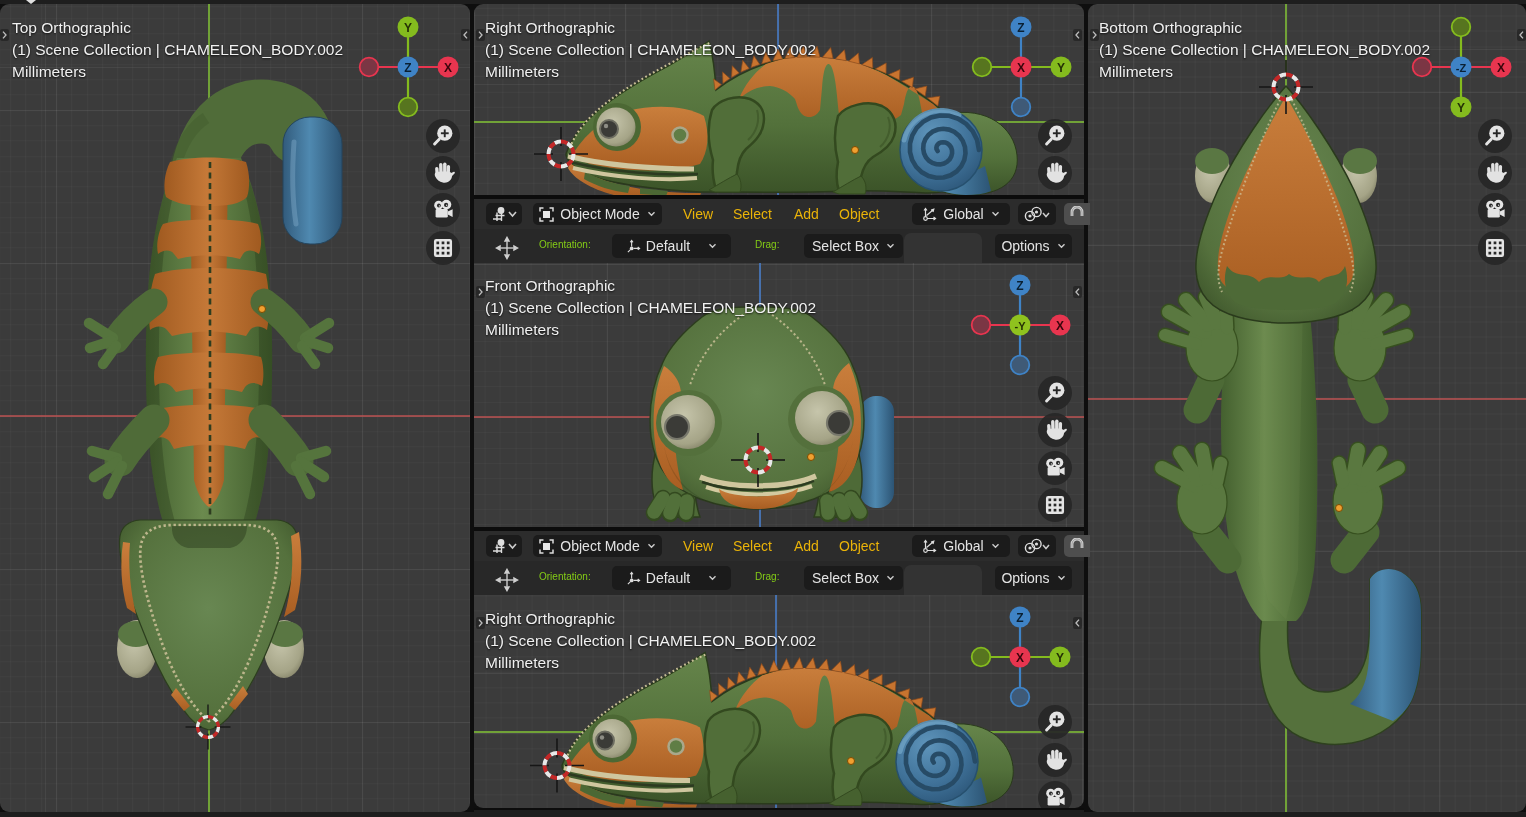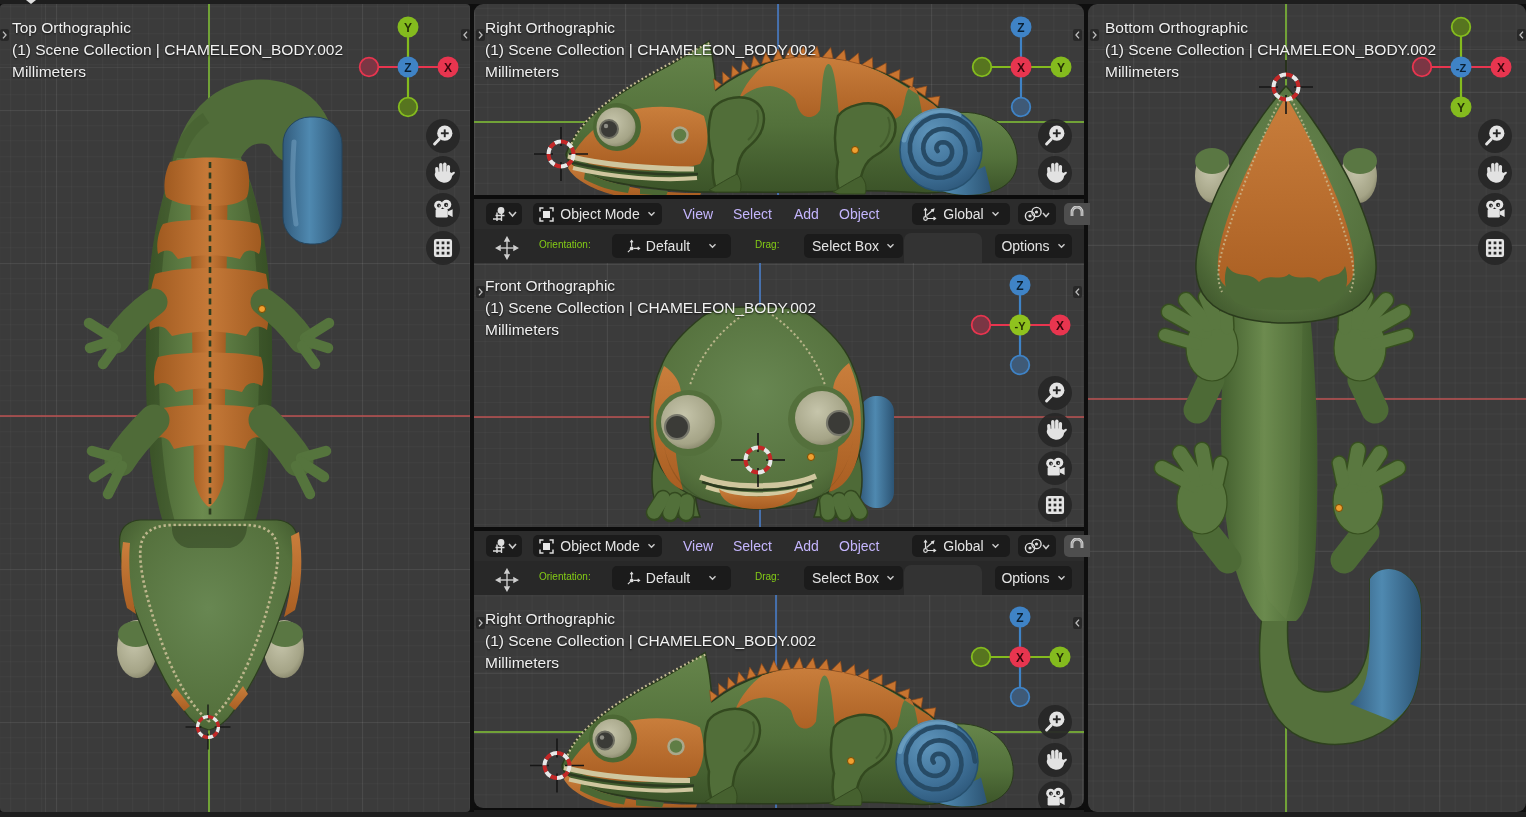--- a/index.html
+++ b/index.html
@@ -10,21 +10,21 @@
 repeating-linear-gradient(to bottom,rgba(255,255,255,.028) 0 1px,transparent 1px 15.3px)}
 .lbl{position:absolute;color:#f1f1f1;font-size:15.5px;line-height:22px;text-shadow:0 1px 2px rgba(0,0,0,.8);white-space:nowrap}
 .axisv,.axish{position:absolute}
 .axisv{width:2px;top:0;bottom:0}
 .axish{height:2px;left:0;right:0}
 .strip{position:absolute;background:#1e1e1e}
 .hdr{position:absolute;left:474px;width:610px;background:#2c2c2c}
 .hdr2{position:absolute;left:474px;width:610px;background:#282828}
 .blkline{position:absolute;left:474px;width:610px;background:#0c0c0c}
 .btn{position:absolute;background:#1b1b1b;border-radius:5px;color:#e4e4e4;font-size:14px;display:flex;align-items:center;justify-content:center}
-.menu{position:absolute;color:#c4b5fd;font-size:14px}
+.menu{position:absolute;color:#eab308;font-size:14px}
 .glbl{position:absolute;color:#84cc16;font-size:10px}
 .chev{display:inline-block;margin-left:7px;width:9px;height:6px}
 svg{display:block}
 .abs{position:absolute}
 </style></head><body>
 
 <svg width="0" height="0" style="position:absolute">
     <defs>
 <linearGradient id="gGreenV" x1="0" y1="0" x2="0" y2="1">
         <stop offset="0" stop-color="#66854b"></stop>
@@ -181,21 +181,21 @@
 <circle cx="680" cy="135" r="7.5" fill="#5f7d45" stroke="#a9a88b" stroke-width="2.5"></circle>
 </g>
 </defs>
   </svg>
 
 <div class="strip" style="left:0;top:0;width:1526px;height:4px"></div>
 <div style="position:absolute;left:26px;top:0;width:0;height:0;border-left:5px solid transparent;border-right:5px solid transparent;border-top:4px solid #e0e0e0"></div>
 <div class="strip" style="left:0;top:812px;width:1526px;height:5px"></div>
 <div class="strip" style="left:474px;top:808px;width:610px;height:9px;border-top:2px solid #0c0c0c"></div>
 
-<div class="vp" id="vpL" style="left:0;top:4px;width:470px;height:808px;border-radius:4px">
+<div class="vp" id="vpL" style="left:0;top:4px;width:470px;height:808px;border-radius:9px">
   <div class="grid" style="background-position:56px 106px,56px 106px,10.1px 14.2px,10.1px 14.2px"></div>
   <div class="axisv" style="left:208px;background:#71a237"></div>
   <div class="axish" style="top:411px;background:rgba(180,80,80,.8)"></div>
   <svg class="abs" style="left:0;top:0" width="470" height="808" viewBox="0 4 470 808">
 
     <path fill="none" stroke="#506c39" stroke-width="64" stroke-linecap="round" d="M198,252 C195,170 209,126 245,114 C268,107 290,115 299,133"></path>
     <path fill="none" stroke="#3e5a2b" stroke-width="12" opacity=".4" d="M168,246 C166,180 178,136 206,118"></path>
     <rect x="283" y="117" width="59" height="127" rx="27" fill="url(#gBlueV)" stroke="#24455e" stroke-width="1"></rect>
     <path d="M294,142 C292,170 292,198 296,224" stroke="#86b2cf" stroke-width="5" opacity=".4" fill="none" stroke-linecap="round"></path>
 
@@ -524,21 +524,21 @@
     <ellipse cx="1212" cy="161" rx="17" ry="13" fill="#5a7743"></ellipse>
     <ellipse cx="1359" cy="176" rx="18" ry="27" fill="url(#gEye)"></ellipse>
     <ellipse cx="1360" cy="161" rx="17" ry="13" fill="#5a7743"></ellipse>
     <path fill="url(#gHeadF)" stroke="#2a3a1c" stroke-width="1.5" d="M1286,86 C1268,106 1238,148 1218,190 C1202,226 1195,252 1196,270 C1197,295 1212,310 1238,317 C1256,322 1276,323 1286,323 C1296,323 1316,322 1334,317 C1360,310 1375,295 1376,270 C1377,252 1370,226 1354,190 C1334,148 1304,106 1286,86 Z"></path>
     <path fill="url(#gOrangeV)" d="M1286,96 C1272,120 1248,164 1231,208 C1219,242 1214,266 1221,281 C1232,298 1260,303 1286,303 C1312,303 1340,298 1351,281 C1358,266 1353,242 1341,208 C1324,164 1300,120 1286,96 Z"></path>
     <path fill="#4e6a37" d="M1227,266 C1237,280 1249,270 1259,282 C1269,272 1281,282 1289,274 C1299,282 1311,272 1319,282 C1329,272 1339,280 1345,266 C1350,282 1346,296 1334,304 C1314,312 1258,312 1238,304 C1226,297 1222,282 1227,266 Z"></path>
     <path fill="none" stroke="#cfc49b" stroke-width="2" stroke-dasharray="1.8 2.6" opacity=".75" d="M1282,96 C1264,132 1240,190 1224,244 C1218,264 1216,280 1222,292 M1290,96 C1308,132 1332,190 1348,244 C1354,264 1356,280 1350,292"></path>
     <use href="#cursor3d" x="1256" y="57" width="60" height="60"></use>
     <circle cx="1339" cy="508" r="3.5" fill="#f0a030" stroke="#7c4a00"></circle>
   </svg>
-  <div class="lbl" style="left:17px;top:13px">Bottom Orthographic<br>(1) Scene Collection | CHAMELEON_BODY.002<br>Millimeters</div>
+  <div class="lbl" style="left:11px;top:13px">Bottom Orthographic<br>(1) Scene Collection | CHAMELEON_BODY.002<br>Millimeters</div>
   <svg class="abs" style="left:323px;top:0px" width="104" height="114" viewBox="0 0 104 114">
     <line x1="50" y1="23" x2="50" y2="103" stroke="#84bb1e" stroke-width="2.2"></line>
     <line x1="11" y1="63" x2="90" y2="63" stroke="#e8354f" stroke-width="2.2"></line>
     <circle cx="50" cy="23" r="9.3" fill="#57751f" stroke="#84bb1e" stroke-width="1.8"></circle>
     <circle cx="50" cy="63" r="10.5" fill="#3f83c6"></circle>
       <text x="50" y="67.5" font-size="11" font-weight="bold" fill="#0a2033" text-anchor="middle">-Z</text>
     <circle cx="90" cy="63" r="10.5" fill="#e8354f"></circle>
       <text x="90" y="67.5" font-size="12" font-weight="bold" fill="#38060c" text-anchor="middle">X</text>
     <circle cx="11" cy="63" r="9.3" fill="#7b3644" stroke="#e8354f" stroke-width="1.8"></circle>
     <circle cx="50" cy="103" r="10.5" fill="#84bb1e"></circle>

